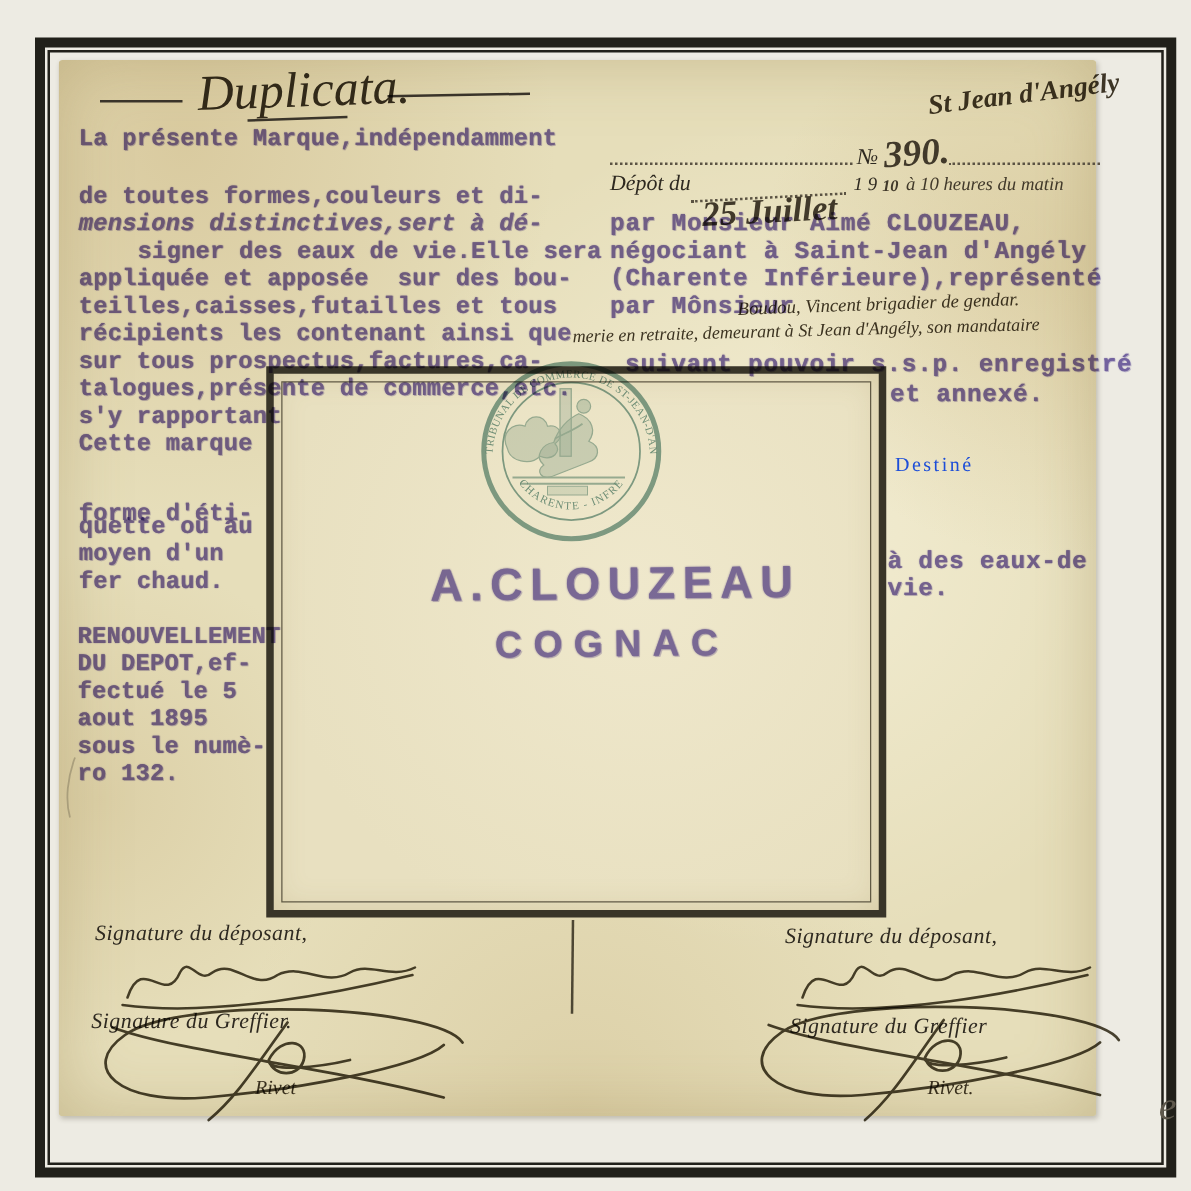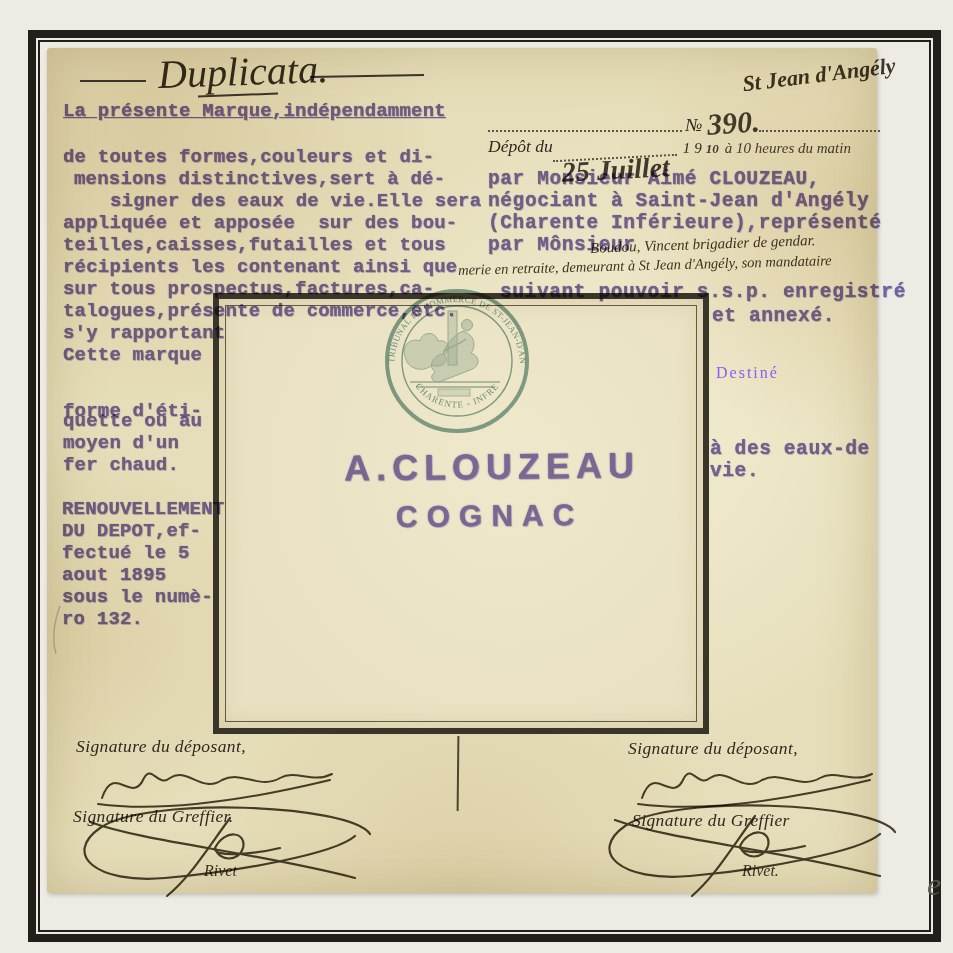--- a/index.html
+++ b/index.html
@@ -56,23 +56,23 @@
 <div class="canvas">
 
   <div class="frame"></div>
   <div class="paper"></div>
 
   <div class="abs script" style="left:158px;top:48px;font-size:40px;z-index:6;transform:rotate(-2deg);color:#3a3326;">Duplicata.</div>
   <div class="rule" style="left:80px;top:80px;width:66px;height:2px;"></div>
   <div class="rule" style="left:310px;top:75px;width:114px;height:2px;transform:rotate(-1deg);"></div>
   <div class="rule" style="left:198px;top:94px;width:80px;height:2px;transform:rotate(-2deg);"></div>
 
-  <div class="abs typed typed-l" style="left:63px;top:100px;text-decoration:underline;">La présente Marque,indépendamment</div>
+  <div class="abs typed typed-l" style="left:63px;top:100px;">La présente Marque,indépendamment</div>
   <div class="abs typed typed-l" style="left:63px;top:146px;">de toutes formes,couleurs et di-</div>
-  <div class="abs typed typed-l" style="left:74px;top:168px;">mensions distinctives,sert à dé-</div>
+  <div class="abs typed typed-l" style="left:63px;top:168px;font-style:italic;">mensions distinctives,sert à dé-</div>
   <div class="abs typed typed-l" style="left:63px;top:190px;margin-left:47px;">signer des eaux de vie.Elle sera</div>
   <div class="abs typed typed-l" style="left:63px;top:212px;">appliquée et apposée  sur des bou-</div>
   <div class="abs typed typed-l" style="left:63px;top:234px;">teilles,caisses,futailles et tous</div>
   <div class="abs typed typed-l" style="left:63px;top:256px;">récipients les contenant ainsi que</div>
   <div class="abs typed typed-l" style="left:63px;top:278px;">sur tous prospectus,factures,ca-</div>
   <div class="abs typed typed-l" style="left:63px;top:300px;">talogues,présente de commerce,etc.</div>
   <div class="abs typed typed-l" style="left:63px;top:322px;">s'y rapportant</div>
   <div class="abs typed typed-l" style="left:63px;top:344px;">Cette marque</div>
   <div class="abs typed typed-l" style="left:63px;top:400px;">forme d'éti-</div>
   <div class="abs typed typed-l" style="left:63px;top:410px;">quette ou au</div>
@@ -107,21 +107,21 @@
   <div class="abs typed typed-r" style="left:488px;top:190px;">négociant à Saint-Jean d'Angély</div>
   <div class="abs typed typed-r" style="left:488px;top:212px;">(Charente Inférieure),représenté</div>
   <div class="abs typed typed-r" style="left:488px;top:234px;">par Mônsieur</div>
 
   <div class="abs script small-hand" style="left:590px;top:236px;transform:rotate(-2deg);white-space:nowrap;">Boudou, Vincent brigadier de gendar.</div>
   <div class="abs script" style="left:458px;top:257px;font-size:14.5px;transform:rotate(-1.5deg);white-space:nowrap;">merie en retraite, demeurant à St Jean d'Angély, son mandataire</div>
 
   <div class="abs typed typed-r" style="left:500px;top:281px;">suivant pouvoir s.s.p. enregistré</div>
   <div class="abs typed typed-r" style="left:712px;top:305px;">et annexé.</div>
 
-  <div class="abs" style="left:716px;top:364px;font-family:'Liberation Serif',serif;font-size:16px;letter-spacing:2px;color:#8b5cf6;z-index:3;">Destiné</div>
+  <div class="abs" style="left:716px;top:364px;font-family:'Liberation Serif',serif;font-size:16px;letter-spacing:2px;color:#1d4ed8;z-index:3;">Destiné</div>
 
   <div class="abs typed typed-r" style="left:710px;top:438px;">à des eaux-de</div>
   <div class="abs typed typed-r" style="left:710px;top:460px;">vie.</div>
 
   <div class="mark-box"></div>
 
   <svg class="seal" width="158" height="152" viewBox="0 0 158 152">
     <defs>
       <path id="arcTop" d="M 16,78 A 63,63 0 0 1 142,78"></path>
       <path id="arcBottom" d="M 30,86 A 52,52 0 0 0 128,86"></path>

